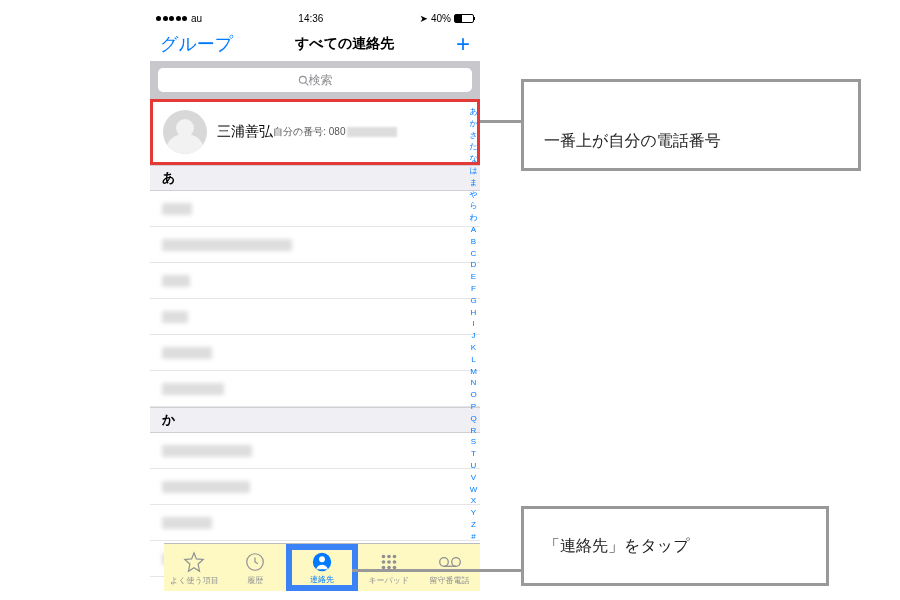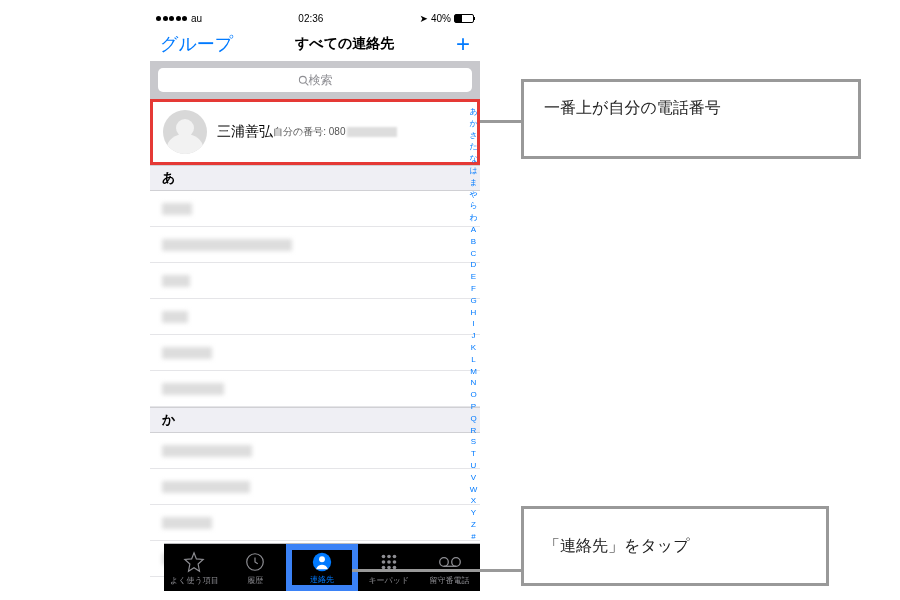--- a/index.html
+++ b/index.html
@@ -132,21 +132,21 @@
     color: #007aff;
     text-align: center;
     line-height: 1.15;
   }
   
   
   .tab-bar {
     position: absolute;
     bottom: 0; left: 14px; right: 0;
     height: 48px;
-    background: #000000;
+    background: #fef9c3;
     border-top: 0.5px solid #bcbcbf;
     display: flex;
   }
   .tab {
     flex: 1;
     display: flex;
     flex-direction: column;
     align-items: center;
     justify-content: center;
     gap: 1px;
@@ -184,21 +184,21 @@
     <div class="status-left">
       <div class="signal-dots">
         <span class="dot"></span>
           <span class="dot"></span>
           <span class="dot"></span>
           <span class="dot"></span>
           <span class="dot"></span>
       </div>
       <span>au</span>
     </div>
-    <span>02:36</span>
+    <span>14:36</span>
     <div class="status-right">
       <span>➤</span>
       <span>40%</span>
       <div class="battery">
           <div class="battery-fill"></div>
         </div>
     </div>
   </div>
 
   <div class="nav-bar">
@@ -353,20 +353,20 @@
             <circle cx="21" cy="8" r="5"></circle>
             <line x1="7" y1="13" x2="21" y2="13"></line>
           </svg>
       </div>
       <span>留守番電話</span>
     </div>
   </div>
 </div>
 
 <div class="callout-line" style="left:480px; top:120px; width:45px;"></div>
-<div class="callout" style="left:521px; top:79px; width:340px; height:80px; display:flex; align-items:flex-start;">
+<div class="callout" style="left:521px; top:79px; width:340px; height:92px; display:flex; align-items:flex-end;">
   <span>一番上が自分の電話番号</span>
 </div>
 
 <div class="callout-line" style="left:352px; top:569px; width:170px;"></div>
 <div class="callout" style="left:521px; top:506px; width:308px; height:80px; display:flex; align-items:center;">
   <span>「連絡先」をタップ</span>
 </div>
 
 </body></html>

